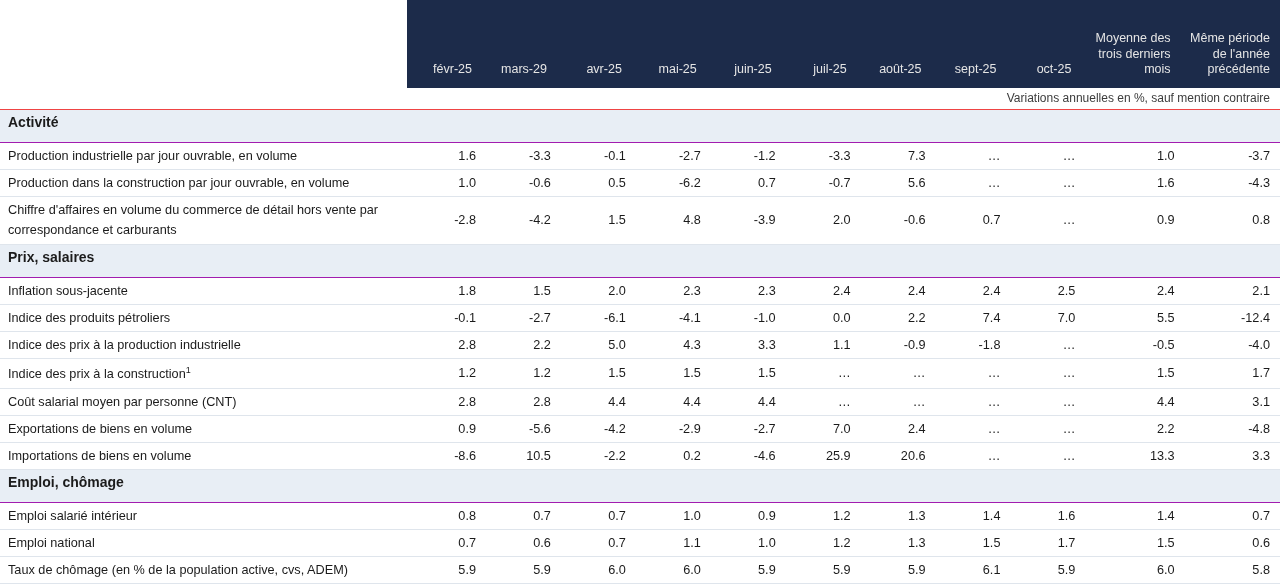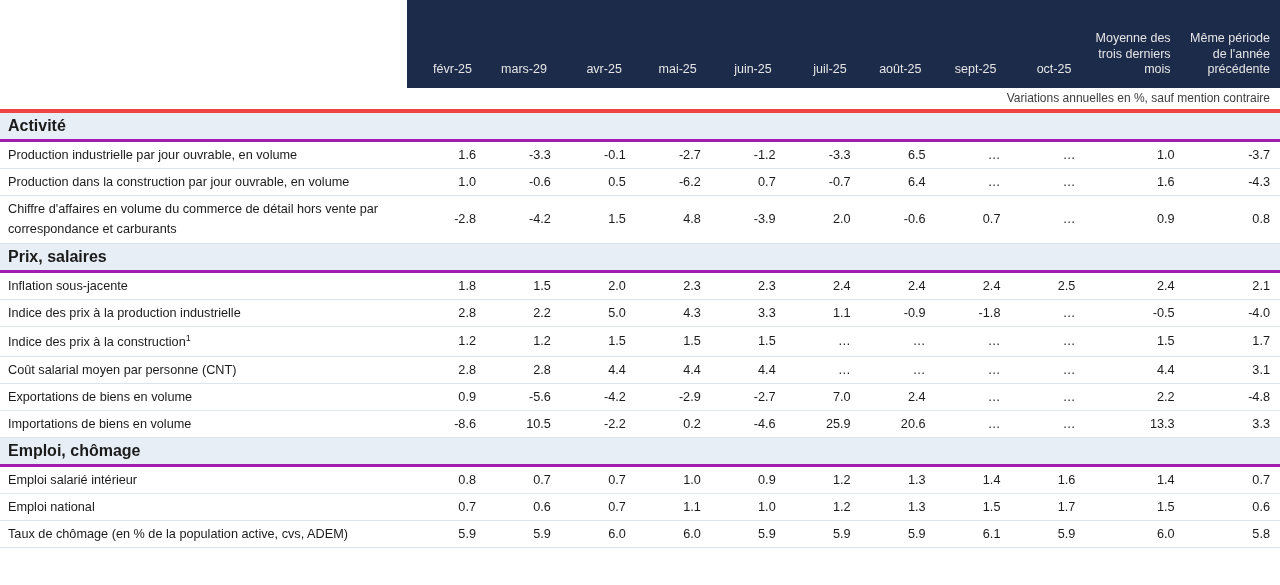--- a/index.html
+++ b/index.html
@@ -44,34 +44,34 @@
   }
   thead tr.head-row th.label-head {
     background: #ffffff;
     border: none;
   }
   .unit-row td {
     text-align: right;
     font-size: 12px;
     color: #3c3c3c;
     padding: 3px 6px 4px 6px;
-    border-bottom: 4px solid #ef4444;
+    border-bottom: 1px solid #ef4444;
     background: #ffffff;
   }
   .unit-row td.unit-cell {
     padding-right: 10px;
   }
   tr.section td {
     background: #e8eef5;
     font-weight: bold;
-    font-size: 16px;
-    padding: 4px 6px 4px 8px;
+    font-size: 14px;
+    padding: 4px 6px 12px 8px;
     color: #1b1b1b;
     border-top: 1px solid #ffffff;
-    border-bottom: 3px solid #a21caf;
+    border-bottom: 1px solid #a21caf;
   }
   tr.data td {
     padding: 6px 6px 6px 8px;
     font-size: 12.7px;
     border-bottom: 1px solid #dfe5ec;
     color: #1b1b1b;
   }
   tr.data td.num {
     text-align: right;
     padding-right: 6px;
@@ -137,35 +137,35 @@
           <td colspan="12">Activité</td>
         </tr>
         <tr class="data">
           <td class="lbl">Production industrielle par jour ouvrable, en volume</td>
           <td class="num">1.6</td>
           <td class="num">-3.3</td>
           <td class="num">-0.1</td>
           <td class="num">-2.7</td>
           <td class="num">-1.2</td>
           <td class="num">-3.3</td>
-          <td class="num">6.5</td>
+          <td class="num">7.3</td>
           <td class="num">…</td>
           <td class="num">…</td>
           <td class="num">1.0</td>
           <td class="num last">-3.7</td>
         </tr>
         <tr class="data">
           <td class="lbl">Production dans la construction par jour ouvrable, en volume</td>
           <td class="num">1.0</td>
           <td class="num">-0.6</td>
           <td class="num">0.5</td>
           <td class="num">-6.2</td>
           <td class="num">0.7</td>
           <td class="num">-0.7</td>
-          <td class="num">6.4</td>
+          <td class="num">5.6</td>
           <td class="num">…</td>
           <td class="num">…</td>
           <td class="num">1.6</td>
           <td class="num last">-4.3</td>
         </tr>
         <tr class="data tall">
           <td class="lbl">Chiffre d'affaires en volume du commerce de détail hors vente par correspondance et carburants</td>
           <td class="num">-2.8</td>
           <td class="num">-4.2</td>
           <td class="num">1.5</td>
@@ -187,20 +187,34 @@
           <td class="num">1.5</td>
           <td class="num">2.0</td>
           <td class="num">2.3</td>
           <td class="num">2.3</td>
           <td class="num">2.4</td>
           <td class="num">2.4</td>
           <td class="num">2.4</td>
           <td class="num">2.5</td>
           <td class="num">2.4</td>
           <td class="num last">2.1</td>
+        </tr>
+        <tr class="data">
+          <td class="lbl">Indice des produits pétroliers</td>
+          <td class="num">-0.1</td>
+          <td class="num">-2.7</td>
+          <td class="num">-6.1</td>
+          <td class="num">-4.1</td>
+          <td class="num">-1.0</td>
+          <td class="num">0.0</td>
+          <td class="num">2.2</td>
+          <td class="num">7.4</td>
+          <td class="num">7.0</td>
+          <td class="num">5.5</td>
+          <td class="num last">-12.4</td>
         </tr>
         <tr class="data">
           <td class="lbl">Indice des prix à la production industrielle</td>
           <td class="num">2.8</td>
           <td class="num">2.2</td>
           <td class="num">5.0</td>
           <td class="num">4.3</td>
           <td class="num">3.3</td>
           <td class="num">1.1</td>
           <td class="num">-0.9</td>

